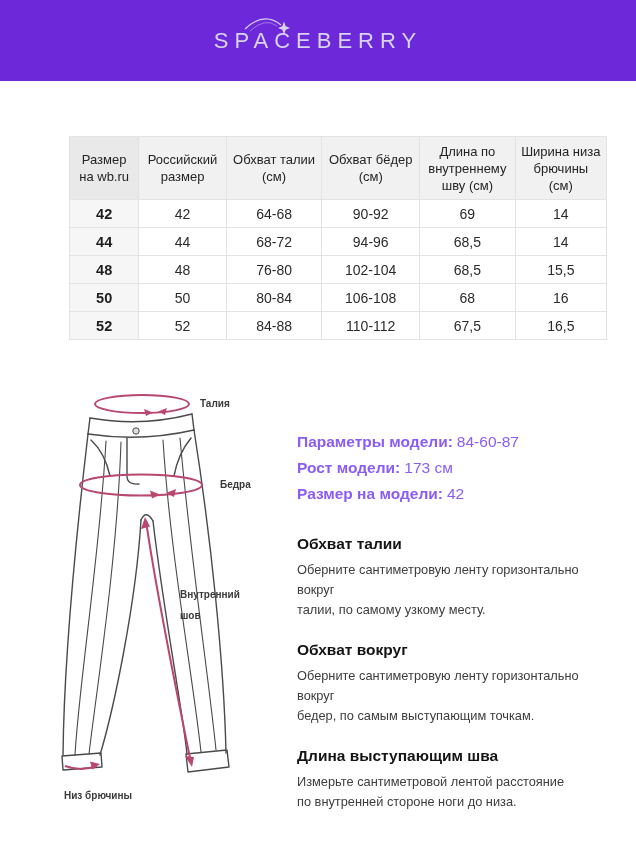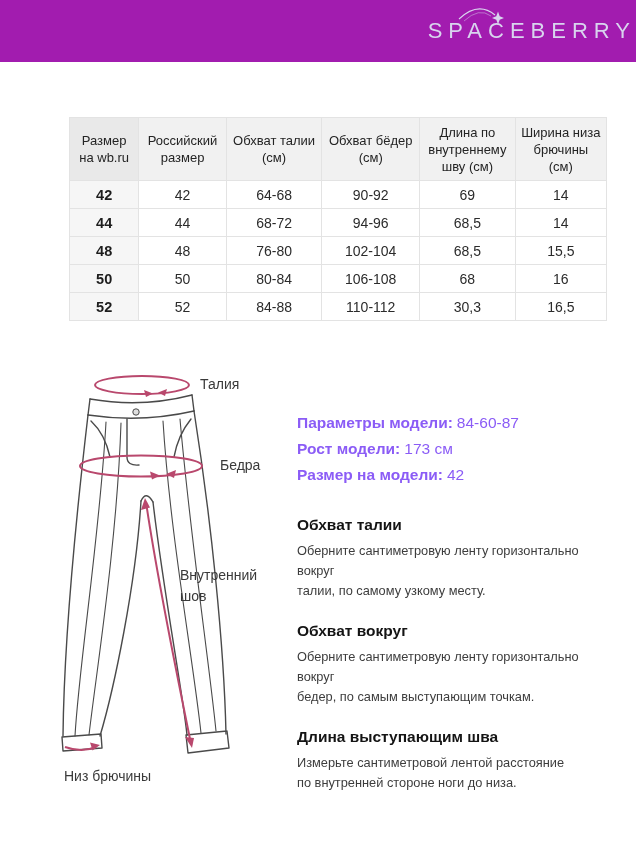--- a/index.html
+++ b/index.html
@@ -1,37 +1,37 @@
 <!DOCTYPE html>
 <html><head>
 <meta charset="utf-8">
 <style>
   html,body{margin:0;padding:0;background:#ffffff;}
   body{width:636px;height:848px;overflow:hidden;position:relative;
        font-family:"Liberation Sans","DejaVu Sans",sans-serif;-webkit-font-smoothing:antialiased;}
 
   
-  .band{height:62px;background:#a21caf;display:flex;align-items:center;justify-content:flex-end;}
+  .band{height:81px;background:#6d28d9;display:flex;align-items:center;justify-content:center;}
   .logo{position:relative;display:inline-block;}
   .logo-text{color:#d8d4ee;font-size:22px;letter-spacing:6px;font-weight:400;}
   .comet{position:absolute;left:30px;top:-15px;width:48px;height:25px;}
 
   
   .table-wrap{margin:55px 29px 0 30px;padding-left:39px;}
   table{width:100%;border-collapse:collapse;table-layout:fixed;}
   th,td{border:1px solid #e3e3e3;text-align:center;vertical-align:middle;color:#242424;}
   thead th{background:#f1f1f1;height:58px;font-weight:400;font-size:13px;line-height:17px;padding:2px 4px;}
   thead th:first-child{background:#e9e9e9;}
   tbody td{height:27px;font-size:14px;padding:0 2px;color:#2b2b2b;}
   tbody td:first-child{background:#f6f6f6;font-weight:700;font-size:14.5px;color:#1d1d1d;}
 
   
   .content{position:relative;margin-top:38px;height:458px;}
   .pants-svg{position:absolute;left:20px;top:0;width:270px;height:430px;}
-  .diag-label{position:absolute;font-size:14px;font-weight:400;color:#3a3a3a;white-space:pre-line;line-height:21px;}
+  .diag-label{position:absolute;font-size:10px;font-weight:700;color:#3a3a3a;white-space:pre-line;line-height:21px;}
   .lbl-waist{left:200px;top:15px;}
   .lbl-hips{left:220px;top:96px;}
   .lbl-inseam{left:180px;top:206px;}
   .lbl-hem{left:64px;top:407px;}
 
   .info{position:absolute;left:297px;top:51px;width:314px;}
   .model-line{font-size:15.5px;line-height:26px;color:#8b5cf6;}
   .model-line .lbl{font-weight:700;}
   .model-line .val{font-weight:400;margin-left:4px;}
   .section{margin-top:21px;}
@@ -104,21 +104,21 @@
         <td>80-84</td>
         <td>106-108</td>
         <td>68</td>
         <td>16</td>
       </tr>
       <tr>
         <td>52</td>
         <td>52</td>
         <td>84-88</td>
         <td>110-112</td>
-        <td>30,3</td>
+        <td>67,5</td>
         <td>16,5</td>
       </tr>
     </tbody>
   </table>
 </div>
 
 <div class="content">
 
   <svg class="pants-svg" viewBox="0 0 270 430">
     <g fill="none" stroke="#4a4a4a" stroke-width="1.4" stroke-linecap="round" stroke-linejoin="round">

